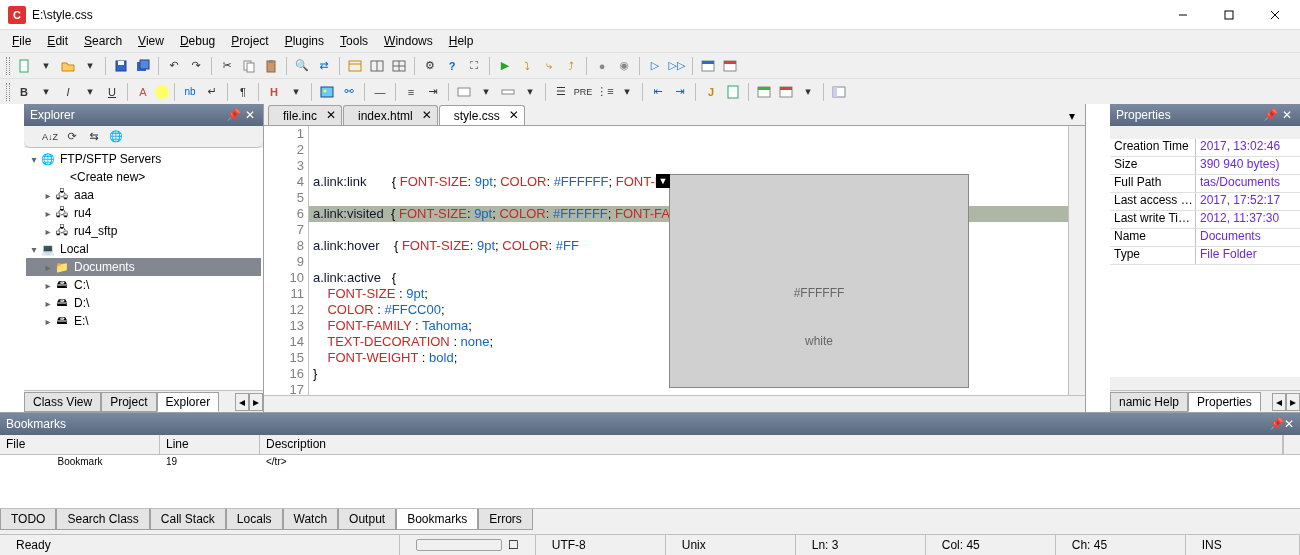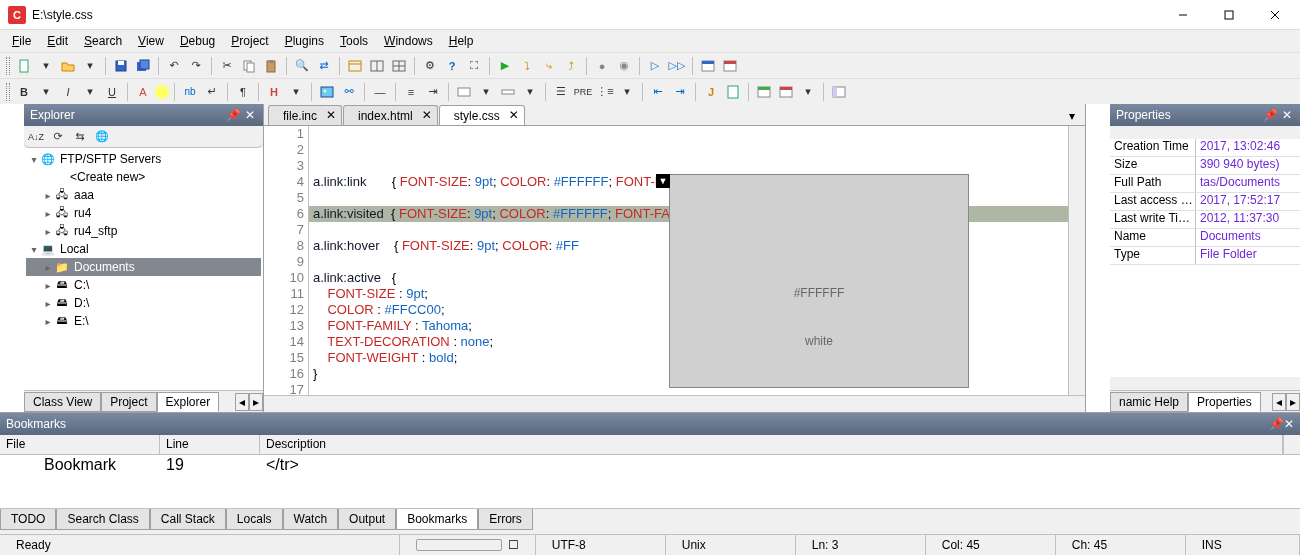--- a/index.html
+++ b/index.html
@@ -28,21 +28,21 @@
   
   .main { display:flex; height: calc(555px - 30px - 22px - 26px - 26px - 96px - 26px - 21px); }
   .panel { background:#f0f0f0; display:flex; flex-direction:column;margin-left:24px; }
   .panel-header { height:22px; background:#6b7a8f; background:linear-gradient(#7a8aa0,#59687e); color:#fff; display:flex; align-items:center; padding:0 6px; font-size:12px; }
   .panel-header .sp { flex:1; }
   .panel-header .pin, .panel-header .close { width:14px; height:14px; cursor:pointer; display:flex;align-items:center;justify-content:center; margin-left:2px;}
   .panel-body { flex:1; background:#fff; overflow:auto; }
 
   
   .explorer { width: 240px; border-right:1px solid #a0a0a0; }
-  .explorer-toolbar { height:22px; background:#f0f0f0; border-bottom:1px solid #c0c0c0; display:flex; align-items:center; padding:0 2px; gap:2px;border-radius:6px;}
+  .explorer-toolbar { height:22px; background:#f0f0f0; border-bottom:1px solid #c0c0c0; display:flex; align-items:center; padding:0 16px; gap:2px;border-radius:6px;}
   .tree { padding:2px 2px; font-size:12px; }
   .tree-item { display:flex; align-items:center; height:18px; padding-left:2px; cursor:pointer; white-space:nowrap;}
   .tree-item.sel { background:#828790; color:#fff; }
   .tree-caret { width:12px; text-align:center; color:#666; font-size:10px;}
   .tree-icon { width:16px; height:16px; margin-right:4px; display:flex;align-items:center;justify-content:center; font-size:11px;}
   .indent1 { padding-left:16px; }
   .indent2 { padding-left:32px; }
 
   
   .editor-area { flex:1; display:flex; flex-direction:column; border-right:1px solid #a0a0a0; }
@@ -81,21 +81,21 @@
   .bottom-tabs .nav { margin-left:auto; display:flex;}
   .bottom-tabs .navbtn { width:14px; height:18px; display:flex;align-items:center;justify-content:center; border:1px solid #a0a0a0; background:#f0f0f0; cursor:pointer;}
 
   
   .bookmarks { height:96px; border-top:1px solid #a0a0a0; display:flex; flex-direction:column; background:#f0f0f0;}
   .bk-header { height:22px; background:linear-gradient(#7a8aa0,#59687e); color:#fff; display:flex; align-items:center; padding:0 6px;}
   .bk-header .sp{flex:1;}
   .bk-head-row { height:20px; display:flex; background:#f0f0f0; border-bottom:1px solid #c0c0c0; font-size:12px;}
   .bk-col { border-right:1px solid #c0c0c0; padding:2px 6px;}
   .bk-body { flex:1; background:#fff; overflow:auto;}
-  .bk-row { display:flex; height:18px; font-size:16px;}
+  .bk-row { display:flex; height:18px; font-size:10px;}
   .bk-row > div { padding:1px 6px;}
 
   .tool-tabs { height:26px; background:#f0f0f0; border-top:1px solid #c0c0c0; display:flex; align-items:flex-start; font-size:12px;}
   .tool-tabs .ttab { padding:3px 10px; border:1px solid #a0a0a0; border-top:none; cursor:pointer; background:#e4e4e4;}
   .tool-tabs .ttab.active { background:#fff; }
 
   
   .statusbar { height:21px; background:#f0f0f0; border-top:1px solid #c0c0c0; display:flex; align-items:center; font-size:12px;}
   .statusbar .cell { padding:0 16px; border-right:1px solid #c0c0c0; height:100%; display:flex; align-items:center;}
   .statusbar .prog { width:86px; height:12px; border:1px solid #a0a0a0; border-radius:2px; margin-right:6px;}

